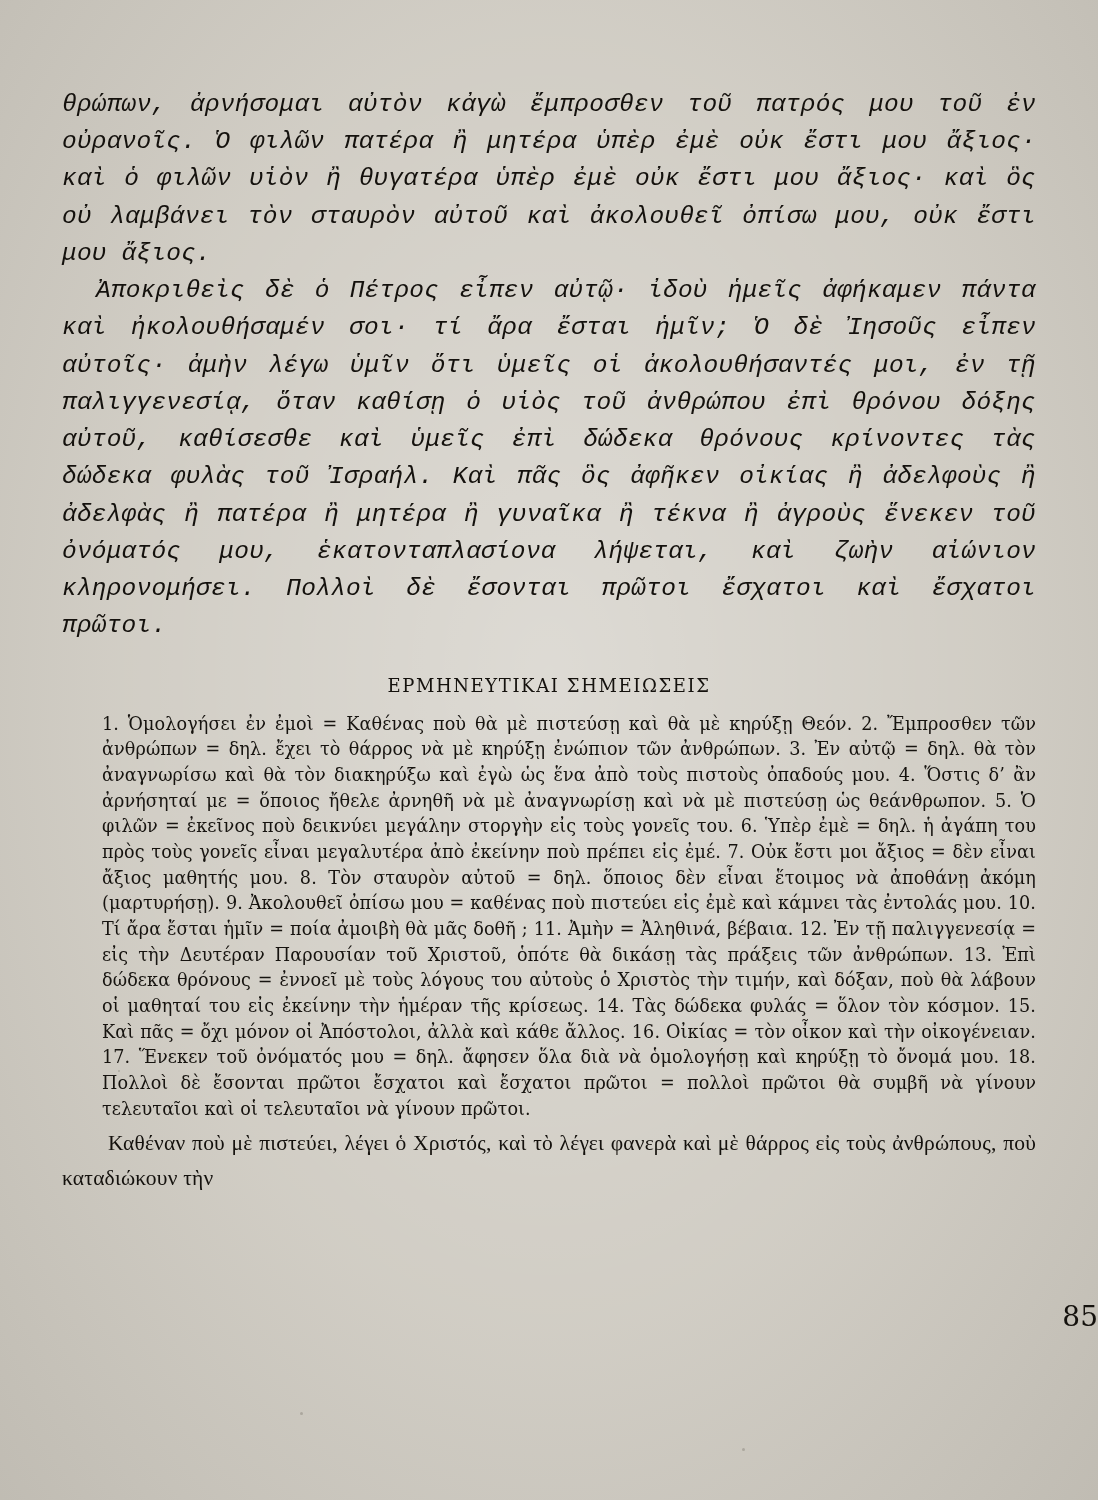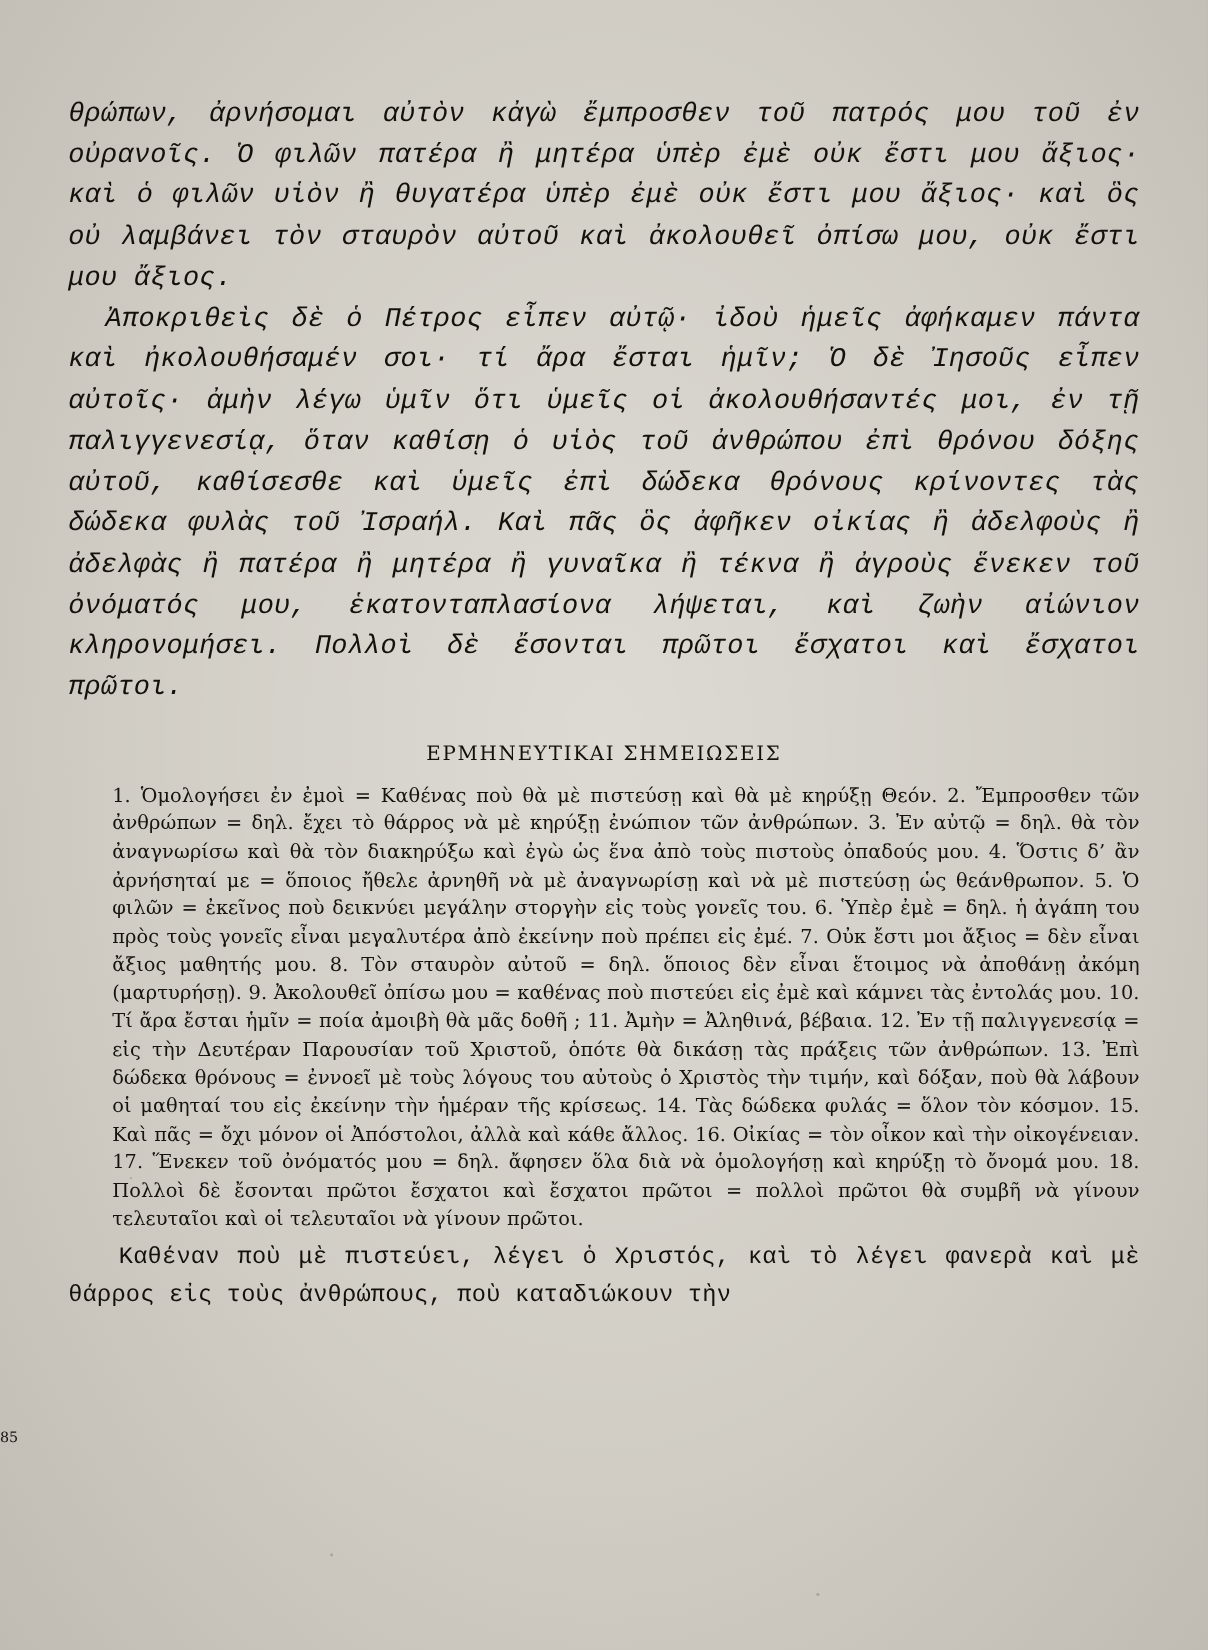--- a/index.html
+++ b/index.html
@@ -58,37 +58,37 @@
   .notes {
     font-family: "DejaVu Serif", serif;
     font-size: 17.6px;
     line-height: 1.46;
     color: #16130f;
     text-align: justify;
     letter-spacing: 0.1px;
     margin-left: 40px;
   }
   .summary {
-    font-family: Liberation Mono, monospace;
+    font-family: Liberation Serif, serif;
     font-size: 21.5px;
     line-height: 1.62;
     color: #14110d;
     text-align: justify;
     text-indent: 46px;
     letter-spacing: 0.2px;
     margin-top: 4px;
   }
   .folio {
     position: absolute;
     left: 0;
     right: 0;
     top: 1300px;
-    text-align: left;
+    text-align: right;
     font-family: "DejaVu Serif", serif;
-    font-size: 13px;
+    font-size: 28px;
     color: #14110d;
   }
   .speck {
     position: absolute;
     background: #8c887e;
     opacity: .5;
     border-radius: 50%;
   }
 </style>
 </head>

